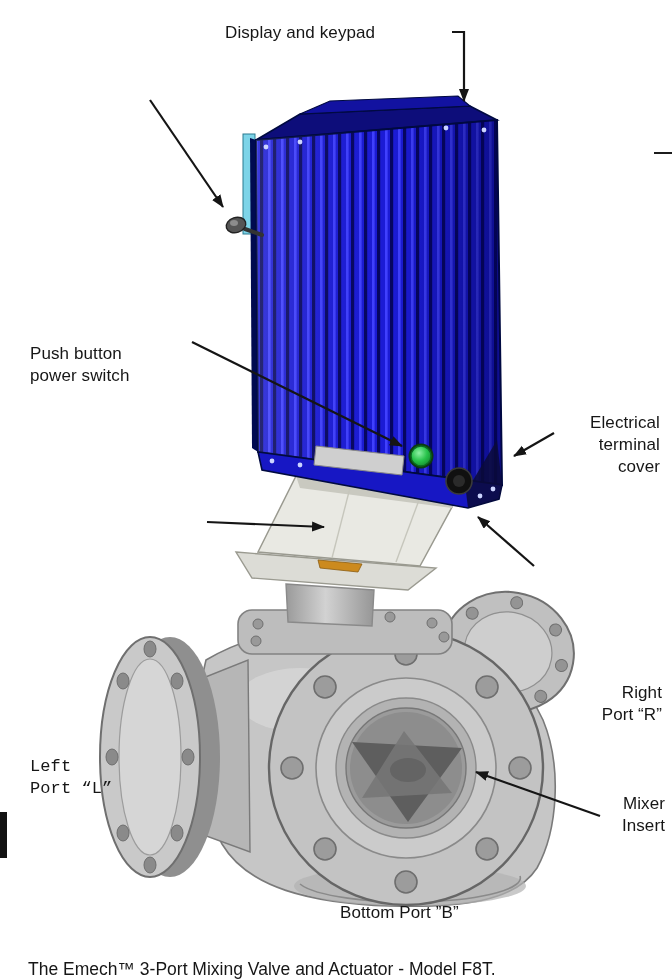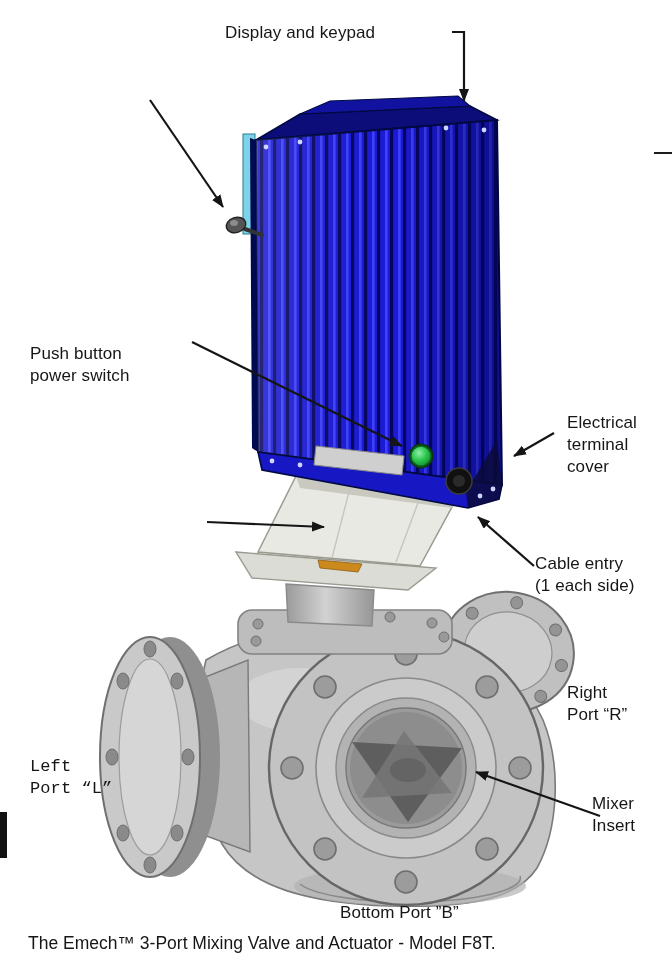--- a/index.html
+++ b/index.html
@@ -6,23 +6,23 @@
   body{
     width:672px;height:980px;background:#ffffff;overflow:hidden;position:relative;
     font-family:"Liberation Sans", sans-serif;color:#1a1a1a;
   }
   .stage{position:absolute;left:0;top:0;width:672px;height:852px;}
   svg.art{position:absolute;left:0;top:0;}
   .lbl{
     position:absolute;font-size:17px;line-height:1.3;white-space:pre-line;
     color:#161616;letter-spacing:0.1px;
   }
-  .lbl.right{margin-left:7px;}
+  .lbl.right{text-align:right;}
   .caption{
-    position:absolute;left:28px;top:933px;font-size:17.5px;color:#161616;white-space:nowrap;
+    position:absolute;left:28px;top:959px;font-size:17.5px;color:#161616;white-space:nowrap;
   }
   .artifact-left{
     position:absolute;left:0;top:812px;width:7px;height:46px;background:#121212;
   }
   .artifact-right{
     position:absolute;left:654px;top:152px;width:18px;height:9px;
     border-top:2.5px solid #1c1c1c;border-right:2.5px solid #1c1c1c;
   }
 </style>
 </head>
@@ -199,22 +199,20 @@
 
 
   <div class="lbl" style="left:30px;top:311px;margin-top:32px;">Push button
 power switch</div>
 
   <div class="lbl right" style="left:560px;top:412px;width:100px;">Electrical
 terminal
 cover</div>
 
 
-  <div class="lbl right" style="left:528px;top:553px;width:132px;">Cable entry
-(1 each side)</div>
 
   <div class="lbl" style="left:30px;top:756px;font-family:Liberation Mono, monospace;">Left
 Port “L”</div>
 
   <div class="lbl right" style="left:585px;top:793px;width:80px;">Mixer
 Insert</div>
 
   <div class="lbl right" style="left:560px;top:682px;width:102px;">Right
 Port “R”</div>
 

